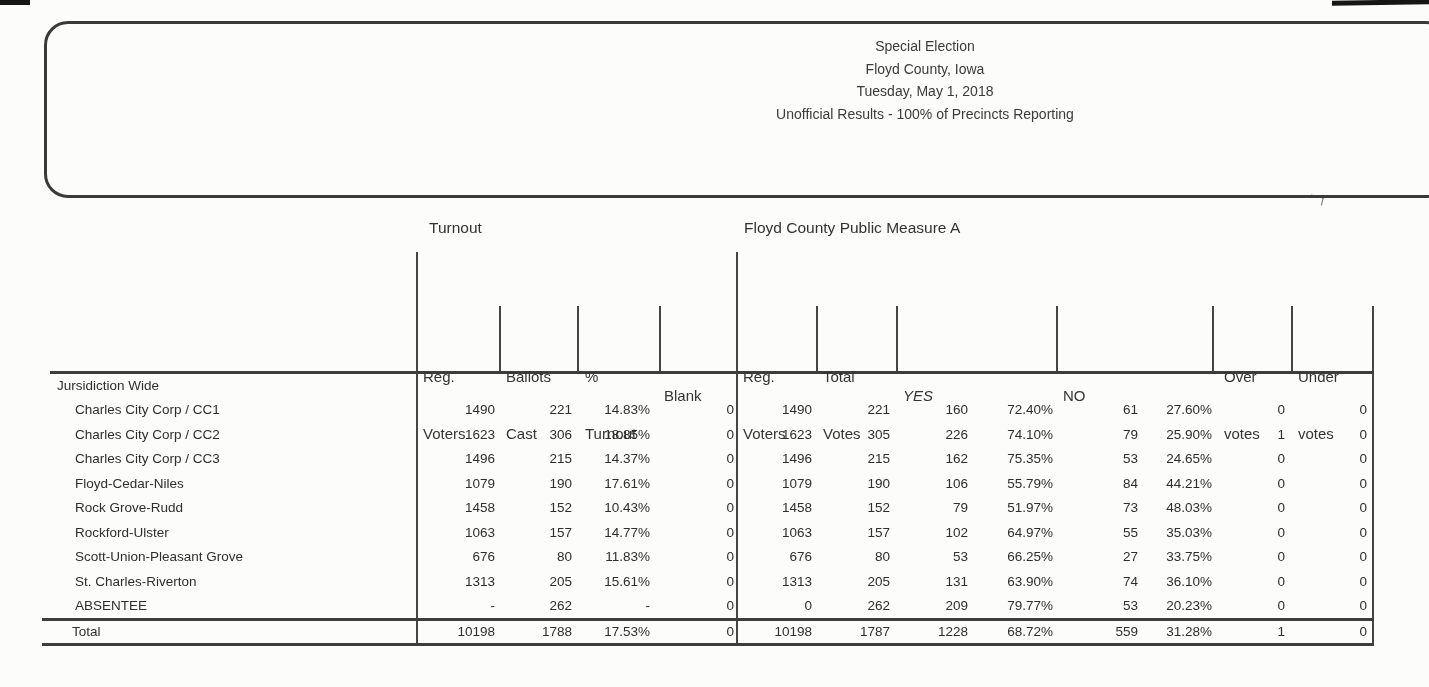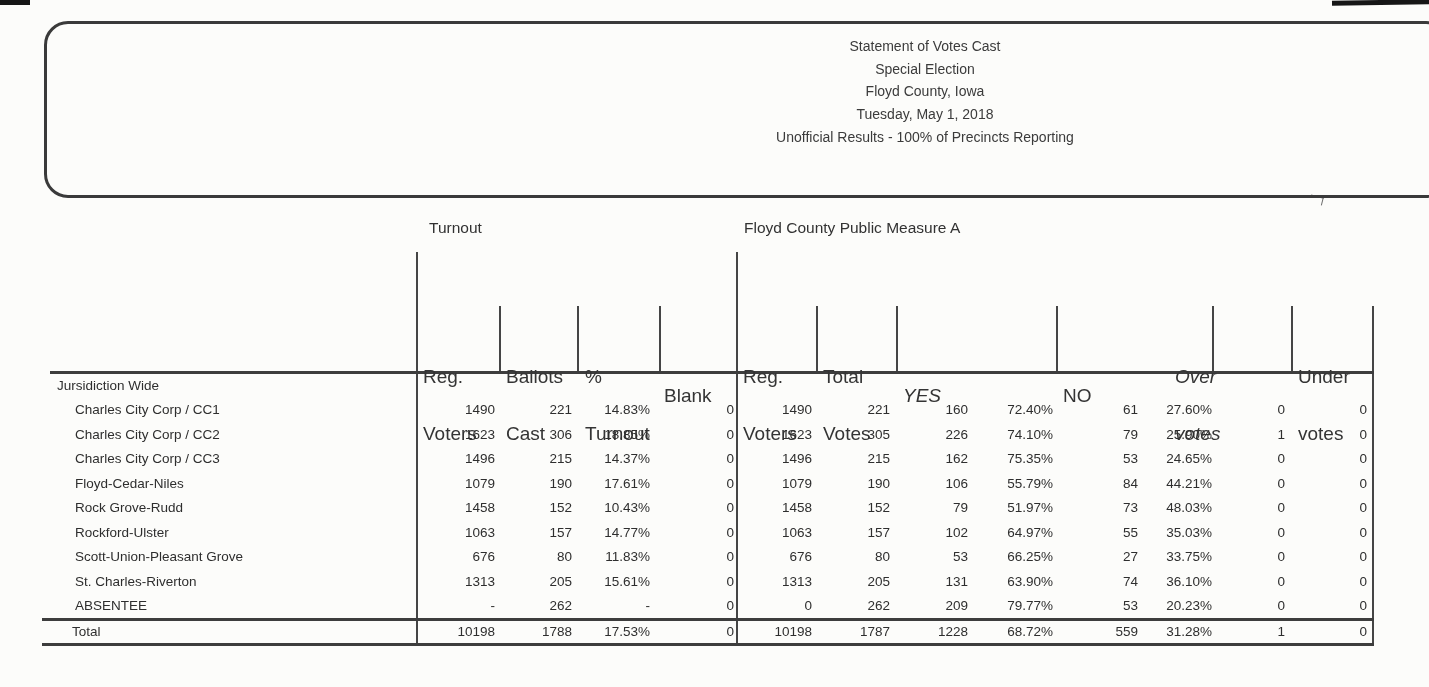--- a/index.html
+++ b/index.html
@@ -35,27 +35,27 @@
   .v-right{left:1372px;top:306px;height:338px;}
   .v-h{top:306px;height:66px;}
   .vh-ballots{left:499px;} .vh-pct{left:577px;} .vh-blank{left:659px;}
   .vh-totalvotes{left:816px;} .vh-yes{left:896px;} .vh-no{left:1056px;}
   .vh-over{left:1212px;} .vh-under{left:1291px;}
   .hline{position:absolute;background:#3d3d3d;height:2.5px;}
   .h-header{left:50px;top:371px;width:1324px;}
   .h-abovetotal{left:42px;top:618px;width:1332px;}
   .h-bottom{left:42px;top:643px;width:1332px;}
   
-  .col-head{position:absolute;font-size:19px;line-height:19px;color:#343434;white-space:pre;}
+  .col-head{position:absolute;font-size:15px;line-height:19px;color:#343434;white-space:pre;}
   .col-head .l1,.col-head .l2{display:block;}
   .two-line{top:329px;}
   .one-line{top:348px;}
   .ch-reg1{left:423px;} .ch-ballots{left:506px;} .ch-pct{left:585px;} .ch-blank{left:664px;}
   .ch-reg2{left:743px;} .ch-totalvotes{left:823px;} .ch-yes{left:903px;font-style:italic;} .ch-no{left:1063px;}
-  .ch-over{left:1175px;font-style:italic;} .ch-under{left:1298px;}
+  .ch-over{left:1224px;} .ch-under{left:1298px;}
   
   .group-row{position:absolute;left:0;top:374px;width:1429px;height:24.45px;line-height:24.45px;font-size:13.5px;}
   .group-row .lbl{position:absolute;left:57px;}
   #rows-host{position:absolute;left:0;top:398.45px;width:1429px;}
   .data-row{position:absolute;left:0;width:1429px;height:24.45px;line-height:24.45px;font-size:13.5px;}
   .data-row .lbl{position:absolute;left:75px;}
   .total-row{position:absolute;left:0;top:620px;width:1429px;height:24px;line-height:24px;font-size:13.5px;}
   .total-row .lbl{position:absolute;left:72px;}
   .cell{position:absolute;width:70px;text-align:right;}
   .c0{left:425px;} .c1{left:502px;} .c2{left:580px;} .c3{left:664px;}
@@ -65,21 +65,20 @@
 </head>
 <body>
 
 <div class="artifact artifact-tl"></div>
 <div class="artifact artifact-tr"></div>
 <div class="squiggle"></div>
 
 <div class="header-box"></div>
 
 <div class="header-text">
-  <div>Statement of Votes Cast</div>
   <div>Special Election</div>
   <div>Floyd County, Iowa</div>
   <div>Tuesday, May 1, 2018</div>
   <div>Unofficial Results - 100% of Precincts Reporting</div>
 </div>
 
 <div class="section-title title-turnout">Turnout</div>
 <div class="section-title title-measure">Floyd County Public Measure A</div>
 
 <div class="vline v-turnout"></div>

